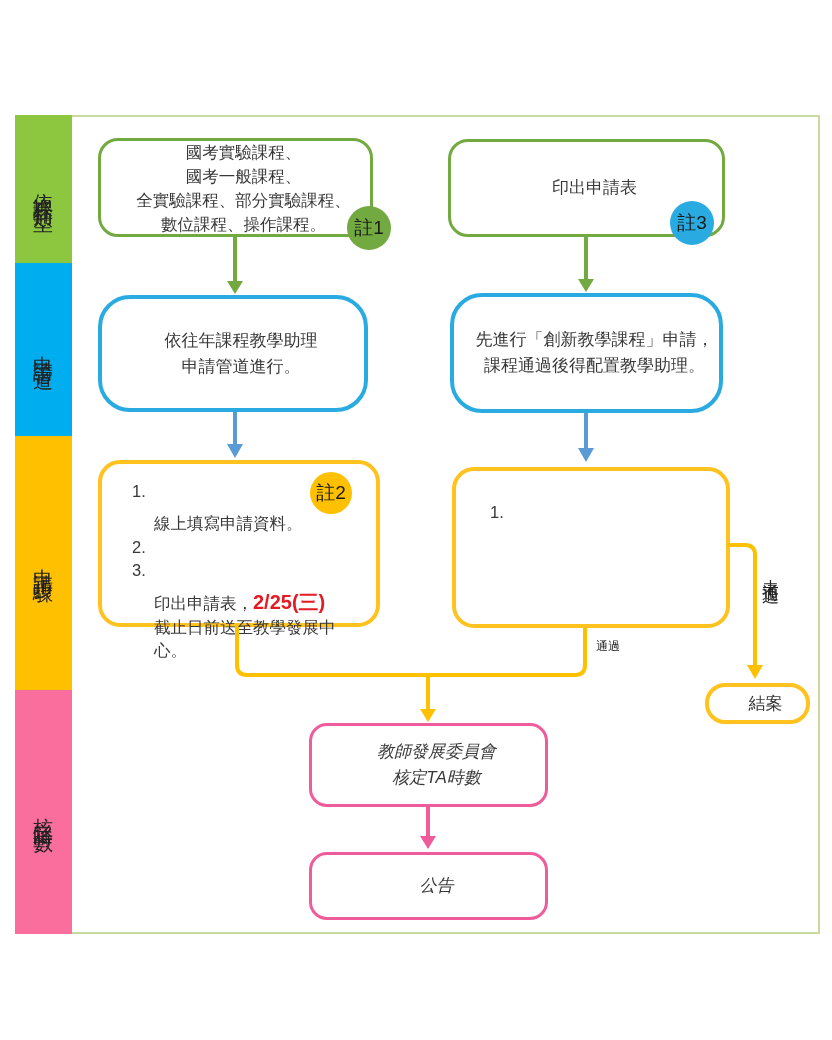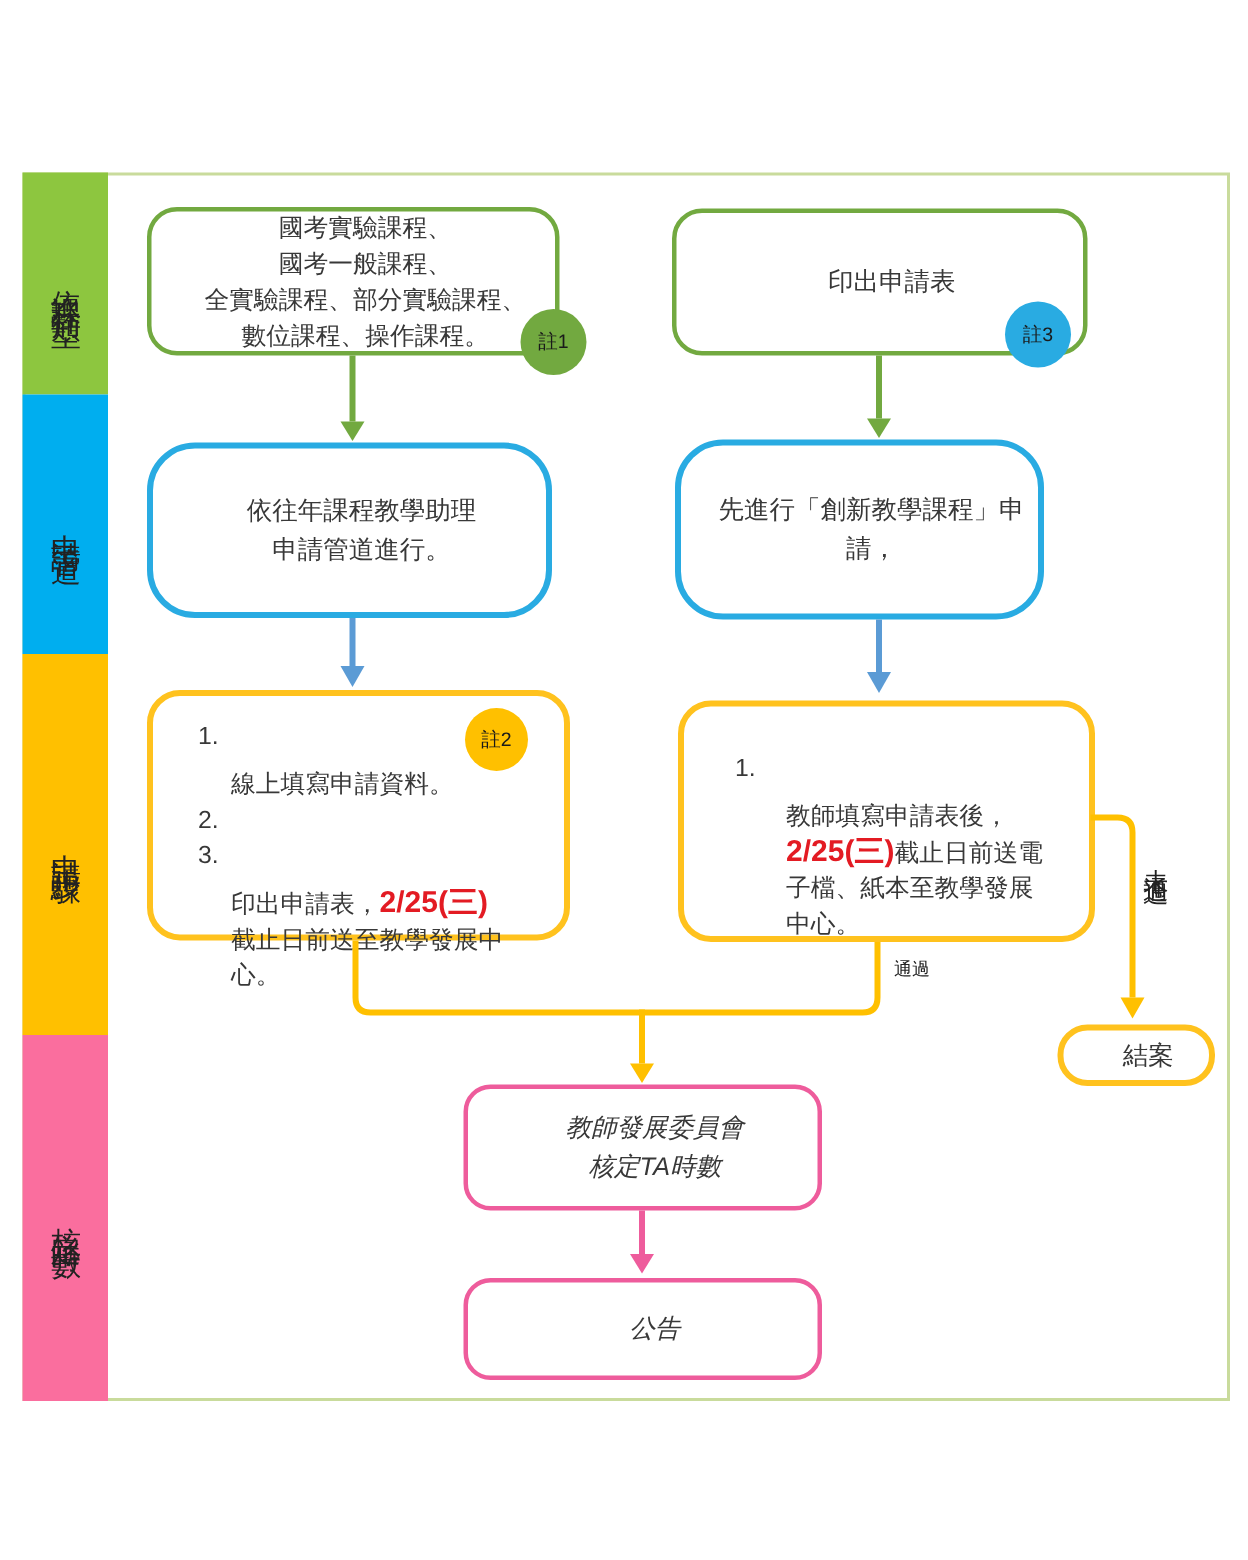--- a/index.html
+++ b/index.html
@@ -11,21 +11,21 @@
               color:#222;line-height:1;}
   .box{position:absolute;box-sizing:border-box;background:#fff;display:flex;flex-direction:column;
        justify-content:center;align-items:center;text-align:center;line-height:24px;font-size:16.5px;padding-left:16px;}
   .green-box{border:3.5px solid var(--green-dark);border-radius:20px;}
   .blue-box{border:4px solid var(--blue-border);border-radius:32px;font-size:17px;line-height:26px;text-align:center;}
   .yellow-box{border:4px solid var(--yellow-border);border-radius:22px;align-items:stretch;
               justify-content:flex-start;text-align:left;line-height:23.5px;}
   .pink-box{border:3.5px solid var(--pink-border);border-radius:18px;font-size:17px;line-height:26px;font-style:italic;}
   .small-yellow{border:4px solid var(--yellow-border);border-radius:20px;font-size:17px;}
   .badge{position:absolute;border-radius:50%;display:flex;align-items:center;justify-content:center;
-         font-size:13px;color:#1a1a1a;z-index:5;}
+         font-size:19px;color:#1a1a1a;z-index:5;}
   .step-row{display:flex;padding:0 0 0 14px;}
   .step-num{flex:none;width:22px;}
   .step-text{width:205px;margin-top:32px;}
   .hl{color:var(--red);font-weight:bold;font-size:20px;}
   .flow-label{position:absolute;font-size:12px;color:#222;}
   .vlabel{position:absolute;writing-mode:vertical-rl;text-orientation:upright;font-size:17px;
           letter-spacing:4px;color:#222;line-height:1;}
   svg.overlay{position:absolute;left:0;top:0;pointer-events:none;z-index:4;}
   .st-green{stroke:var(--green-dark);stroke-width:4;fill:none;}
   .fl-green{fill:var(--green-dark);}
@@ -88,43 +88,43 @@
 
   <div class="box green-box" style="left:448px;top:139px;width:277px;height:98px;font-size:17px">
     <div>印出申請表</div>
   </div>
   <div class="badge" style="left:670px;top:201px;width:44px;height:44px;background:var(--blue-border)">註3</div>
 
   <div class="box blue-box" style="left:98px;top:295px;width:270px;height:117px">
     <div>依往年課程教學助理</div>
     <div>申請管道進行。</div>
   </div>
-  <div class="box blue-box" style="left:450px;top:293px;width:246px;height:120px">
+  <div class="box blue-box" style="left:450px;top:293px;width:273px;height:120px">
     <div>先進行「創新教學課程」申請，</div>
+    <div>課程通過後得配置教學助理。</div>
   </div>
 
   <div class="box yellow-box" style="left:98px;top:460px;width:282px;height:167px;padding-top:16px">
     <div class="step-row">
       <span class="step-num">1.</span>
       <span class="step-text">線上填寫申請資料。</span>
     </div>
     <div class="step-row">
       <span class="step-num">2.</span>
     </div>
     <div class="step-row">
       <span class="step-num">3.</span>
       <span class="step-text"><span>印出申請表，</span><span class="hl">2/25(三)</span><br><span>截止日前送至教學發展中心。</span></span>
     </div>
   </div>
   <div class="badge" style="left:310px;top:472px;width:42px;height:42px;background:var(--yellow)">註2</div>
 
   <div class="box yellow-box" style="left:452px;top:467px;width:278px;height:161px;padding-top:30px">
     <div class="step-row" style="padding-left:18px">
       <span class="step-num" style="width:34px">1.</span>
-      <span class="step-text" style="width:178px"><span>教師填寫申請表後，</span><br><span class="hl">2/25(三)</span><span>截止日前送電子檔、紙本至教學發展中心。</span></span>
     </div>
   </div>
 
   <div class="flow-label" style="left:596px;top:638px">通過</div>
   <div class="vlabel" style="left:762px;top:566px">未通過</div>
 
   <div class="box small-yellow" style="left:705px;top:683px;width:105px;height:41px">結案</div>
 
   <div class="box pink-box" style="left:309px;top:723px;width:239px;height:84px">
     <div>教師發展委員會</div>

